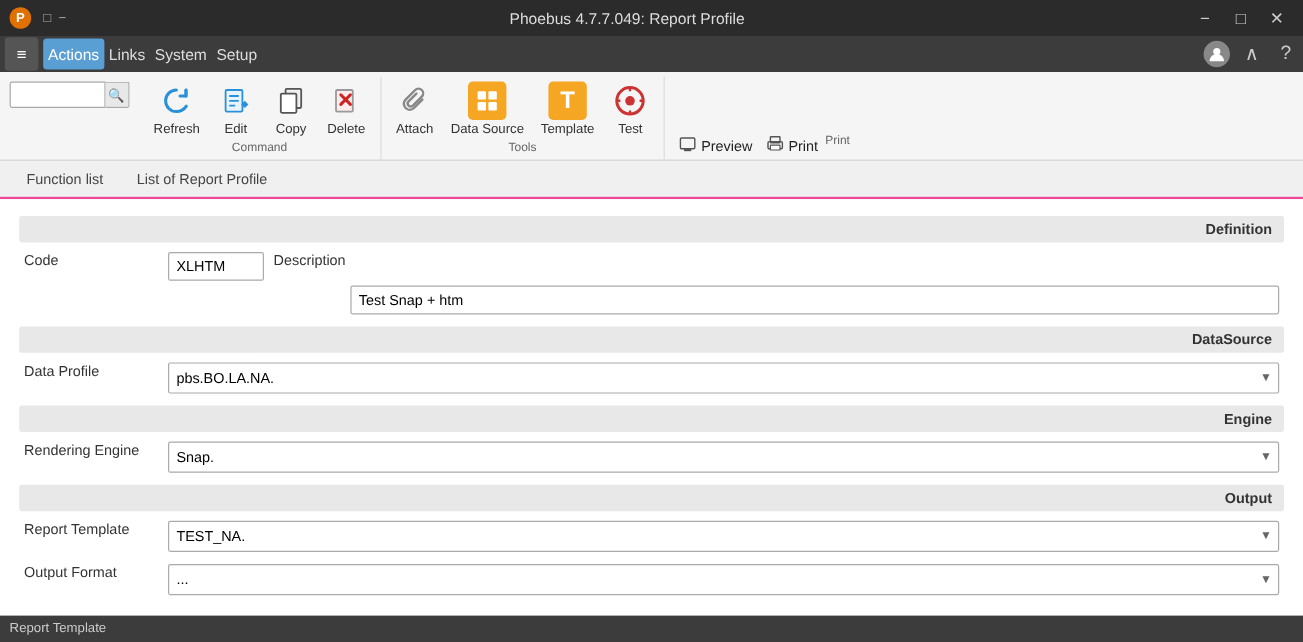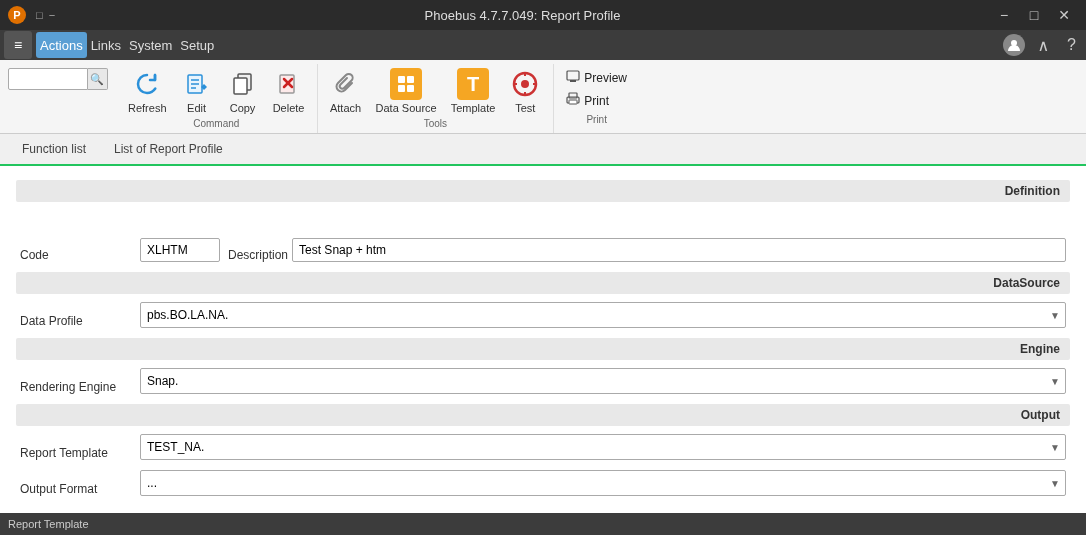--- a/index.html
+++ b/index.html
@@ -137,21 +137,21 @@
       gap: 4px;
       cursor: pointer;
       padding: 3px 6px;
       border-radius: 3px;
       font-size: 12px;
     }
 
     
     #tab-bar {
       background: #f0f0f0;
-      border-bottom: 2px solid #22c55e;
+      border-bottom: 2px solid #ec4899;
       display: flex;
       padding: 0 8px;
       gap: 0;
     }
     .tab {
       padding: 8px 14px;
       font-size: 12px;
       cursor: pointer;
       color: #444;
       border-bottom: 2px solid transparent;
@@ -178,21 +178,21 @@
       font-weight: 600;
       color: #333;
       border-radius: 2px;
       margin-bottom: 8px;
       margin-top: 4px;
       text-align: right;
     }
 
     .form-row {
       display: flex;
-      align-items: flex-end;
+      align-items: flex-start;
       margin-bottom: 10px;
       padding: 0 4px;
     }
     .form-label {
       font-size: 12px;
       color: #333;
       width: 120px;
       flex-shrink: 0;
     }
     .form-input {
@@ -402,21 +402,21 @@
             <line x1="3" y1="14" x2="6" y2="14" stroke="#cc3333" stroke-width="2"></line>
             <line x1="22" y1="14" x2="25" y2="14" stroke="#cc3333" stroke-width="2"></line>
           </svg>
         </div>
         <span class="rb-label">Test</span>
       </button>
     </div>
     <div class="ribbon-group-label">Tools</div>
   </div>
 
-  <div style="display:flex; flex-direction:column; padding: 2px 6px 0 6px;">
+  <div style="display:flex; flex-direction:row; padding: 2px 6px 0 6px; margin-top: 44px;">
     <div class="print-item">
       <span>
         <svg width="14" height="14" viewBox="0 0 14 14" fill="none">
             <rect x="1" y="2" width="12" height="9" rx="1" stroke="#555" stroke-width="1.2" fill="none"></rect>
             <rect x="4" y="11" width="6" height="2" fill="#555"></rect>
           </svg>
       </span>
       <span>Preview</span>
     </div>
     <div class="print-item">

